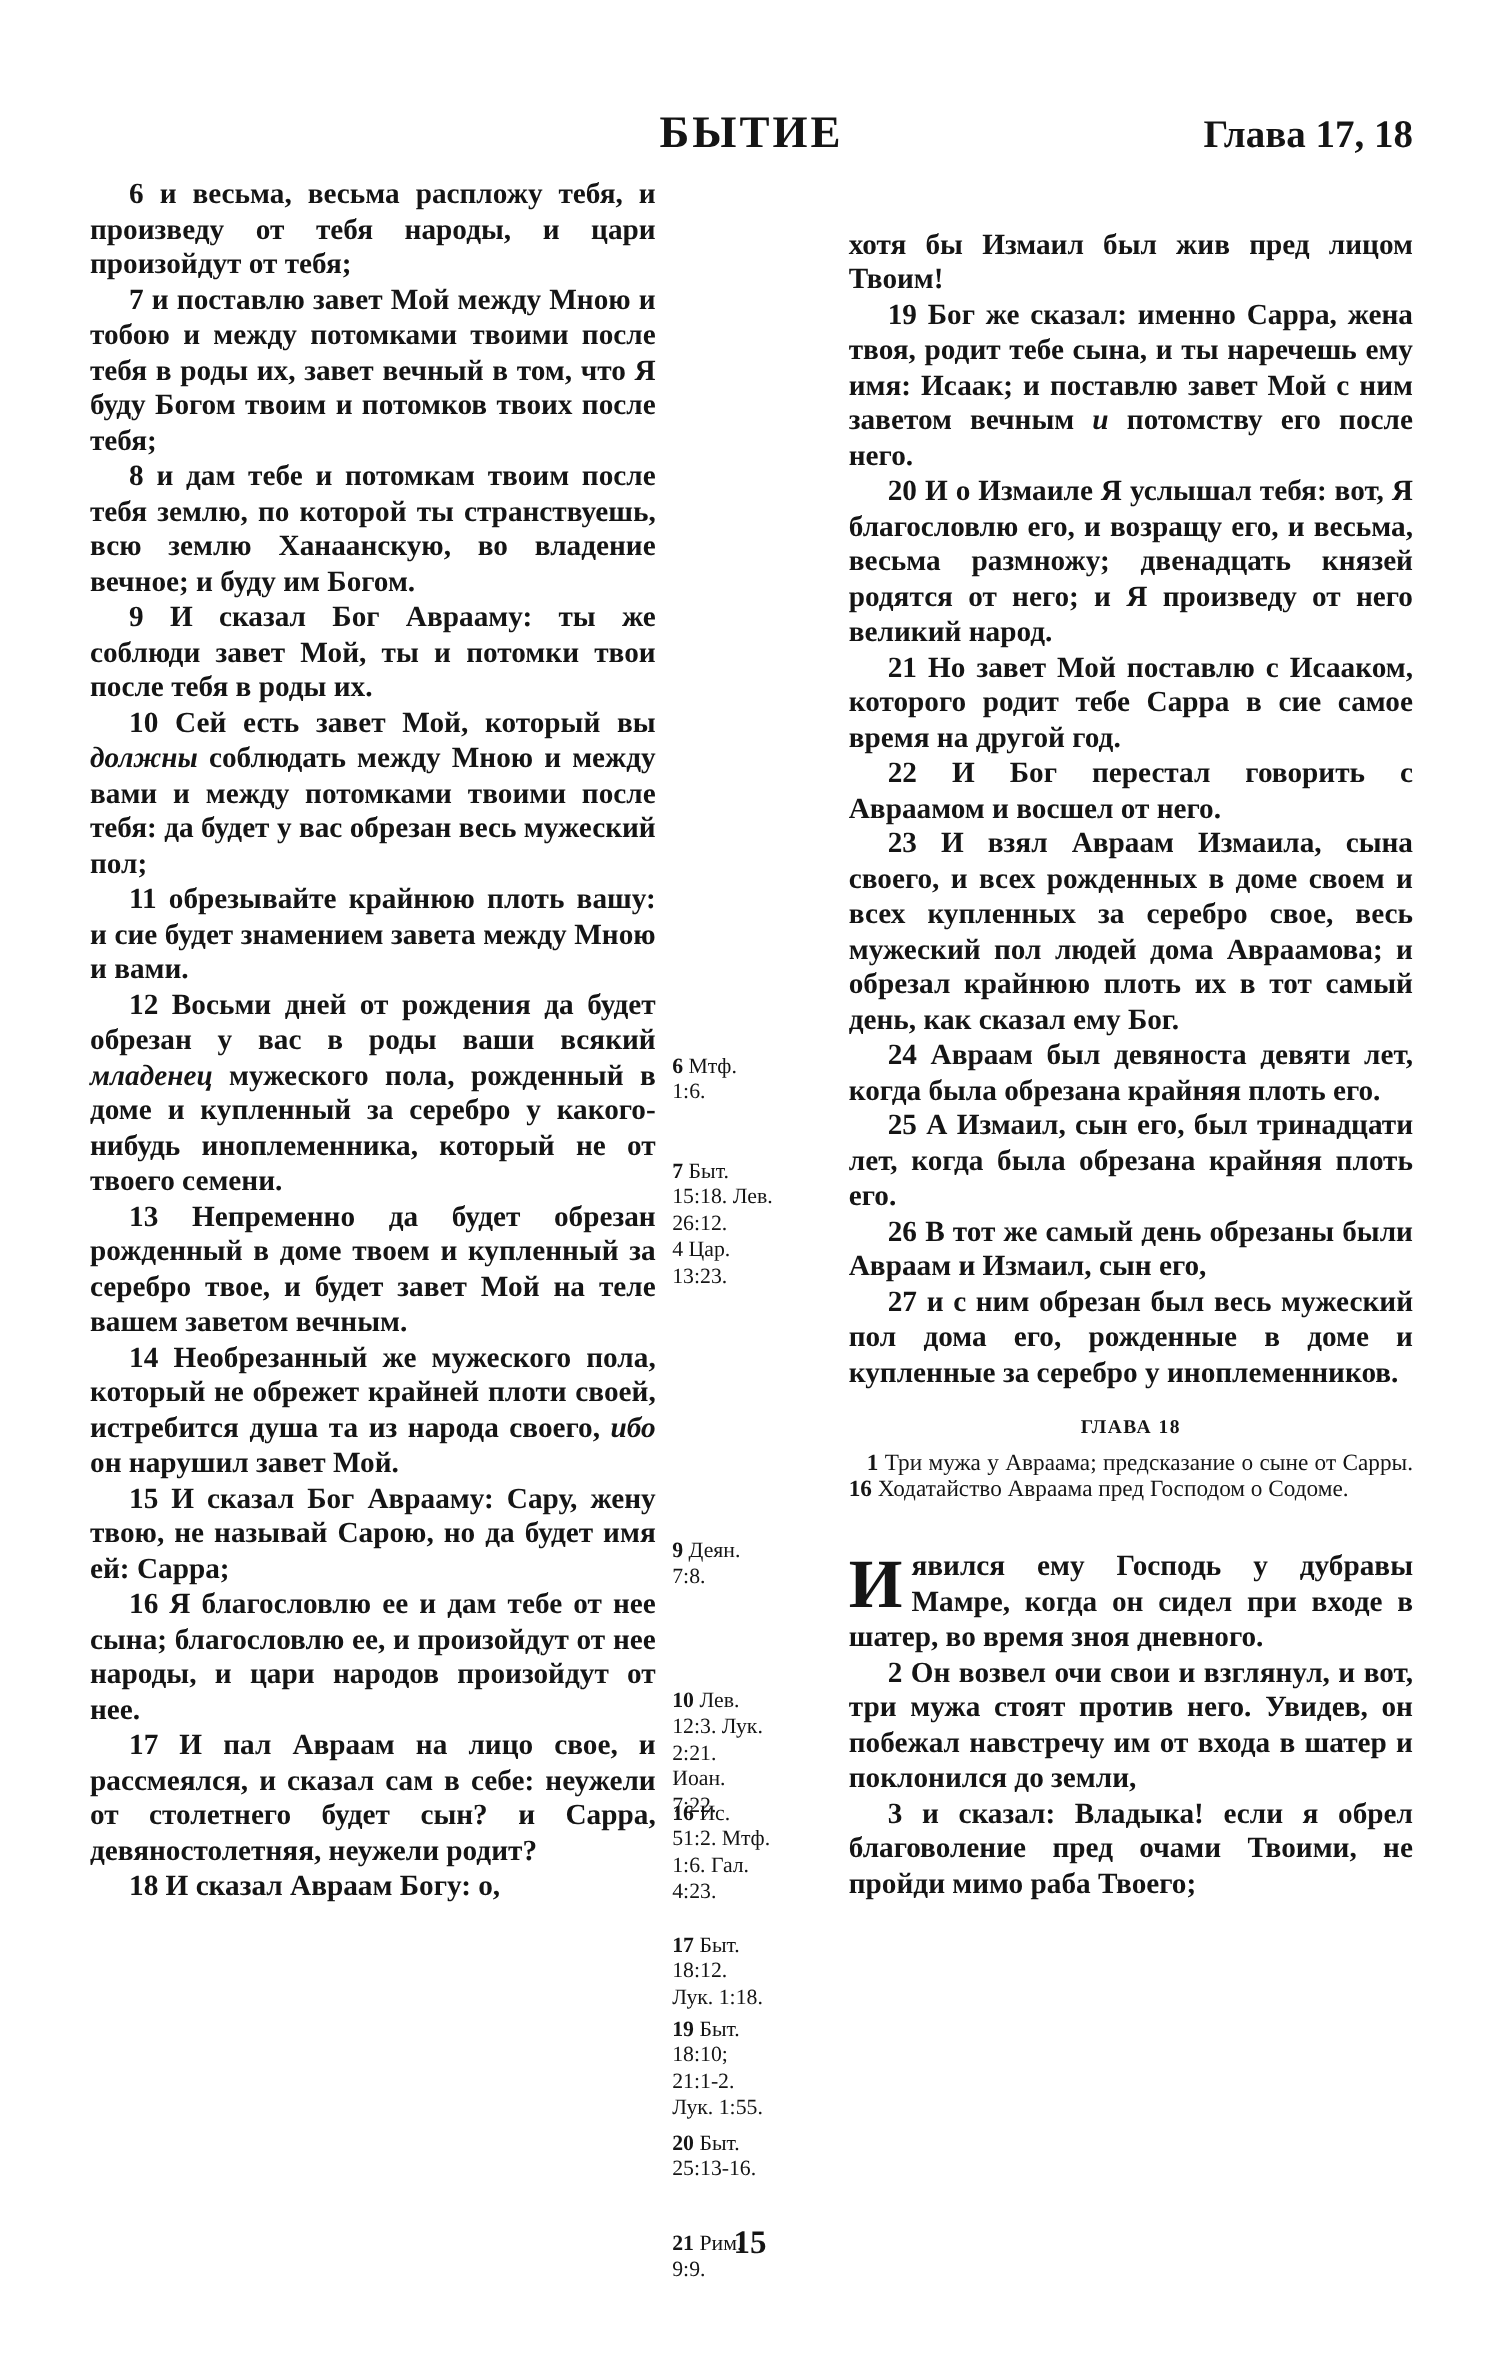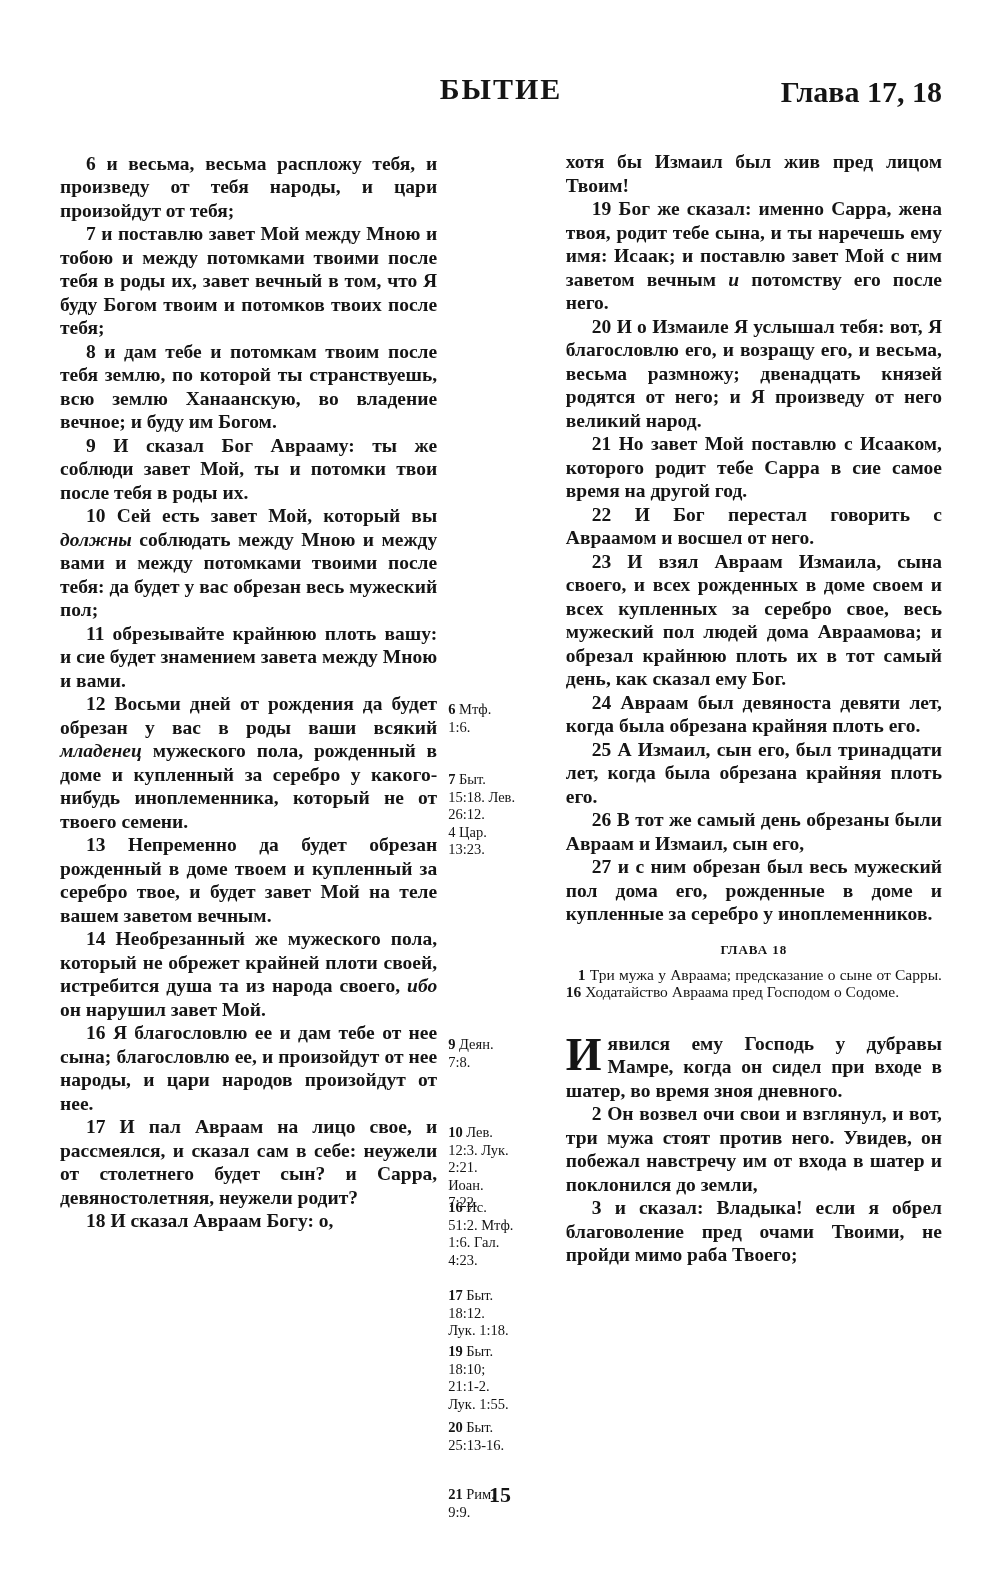--- a/index.html
+++ b/index.html
@@ -3,21 +3,21 @@
 <meta charset="utf-8">
 <style>
   html,body{margin:0;padding:0;}
   body{width:1000px;height:1573px;background:#f4f4f2;}
   .page{position:relative;width:1000px;height:1573px;background:#ffffff;
         font-family:"Liberation Serif", serif;color:#151515;overflow:hidden;}
 
   
   .page-header{position:absolute;top:72px;left:60px;width:882px;height:38px;}
   .book-title{text-align:center;font-size:30px;font-weight:bold;letter-spacing:2px;}
-  .chapter-ref{position:absolute;right:0;top:3px;font-size:30px;font-weight:bold;}
+  .chapter-ref{position:absolute;right:0;top:3px;font-size:26px;font-weight:bold;}
 
   
   .content{position:absolute;top:118px;left:60px;width:882px;display:flex;align-items:center;}
   .col-left{width:385px;}
   .col-refs{width:113px;position:relative;border-left:2px solid #1c1c1c;padding-left:16px;}
   .col-right{width:384px;}
 
   
   .verse{font-size:19.5px;line-height:23.5px;font-weight:bold;text-align:justify;
          text-indent:26px;margin:0;hyphens:auto;}
@@ -56,34 +56,35 @@
     <section class="col-left" id="col-left">
         <p class="verse"><span>6 </span><span>и весьма, весьма распложу тебя, и произведу от тебя народы, и цари произойдут от тебя;</span></p>
         <p class="verse"><span>7 </span><span>и поставлю завет Мой между Мною и тобою и между потомками твоими после тебя в роды их, завет вечный в том, что Я буду Богом твоим и потомков твоих после тебя;</span></p>
         <p class="verse"><span>8 </span><span>и дам тебе и потомкам твоим после тебя землю, по которой ты странствуешь, всю землю Ханаанскую, во владение вечное; и буду им Богом.</span></p>
         <p class="verse"><span>9 </span><span>И сказал Бог Аврааму: ты же соблюди завет Мой, ты и потомки твои после тебя в роды их.</span></p>
         <p class="verse"><span>10 </span><span>Сей есть завет Мой, который вы </span><span class="it">должны</span><span> соблюдать между Мною и между вами и между потомками твоими после тебя: да будет у вас обрезан весь мужеский пол;</span></p>
         <p class="verse"><span>11 </span><span>обрезывайте крайнюю плоть вашу: и сие будет знамением завета между Мною и вами.</span></p>
         <p class="verse"><span>12 </span><span>Восьми дней от рождения да будет обрезан у вас в роды ваши всякий </span><span class="it">младенец</span><span> мужеского пола, рожденный в доме и купленный за серебро у какого-нибудь иноплеменника, который не от твоего семени.</span></p>
         <p class="verse"><span>13 </span><span>Непременно да будет обрезан рожденный в доме твоем и купленный за серебро твое, и будет завет Мой на теле вашем заветом вечным.</span></p>
         <p class="verse"><span>14 </span><span>Необрезанный же мужеского пола, который не обрежет крайней плоти своей, истребится душа та из народа своего, </span><span class="it">ибо</span><span> он нарушил завет Мой.</span></p>
+        <p class="verse"><span>15 </span><span>И сказал Бог Аврааму: Сару, жену твою, не называй Сарою, но да будет имя ей: Сарра;</span></p>
         <p class="verse"><span>16 </span><span>Я благословлю ее и дам тебе от нее сына; благословлю ее, и произойдут от нее народы, и цари народов произойдут от нее.</span></p>
         <p class="verse"><span>17 </span><span>И пал Авраам на лицо свое, и рассмеялся, и сказал сам в себе: неужели от столетнего будет сын? и Сарра, девяностолетняя, неужели родит?</span></p>
         <p class="verse"><span>18 </span><span>И сказал Авраам Богу: о,</span></p>
       </section>
 
     <aside class="col-refs">
       <div class="ref" style="top:9px"><span class="rnum">6</span> <span class="rtxt">Мтф.
 1:6.</span></div>
       <div class="ref" style="top:79px"><span class="rnum">7</span> <span class="rtxt">Быт.
 15:18. Лев.
 26:12.
 4 Цар.
 13:23.</span></div>
-      <div class="ref" style="top:344px"><span class="rnum">9</span> <span class="rtxt">Деян.
+      <div class="ref" style="top:332px"><span class="rnum">9</span> <span class="rtxt">Деян.
 7:8.</span></div>
       <div class="ref" style="top:432px"><span class="rnum">10</span> <span class="rtxt">Лев.
 12:3. Лук.
 2:21.
 Иоан.
 7:22.</span></div>
       <div class="ref" style="top:507px"><span class="rnum">16</span> <span class="rtxt">Ис.
 51:2. Мтф.
 1:6. Гал.
 4:23.</span></div>

